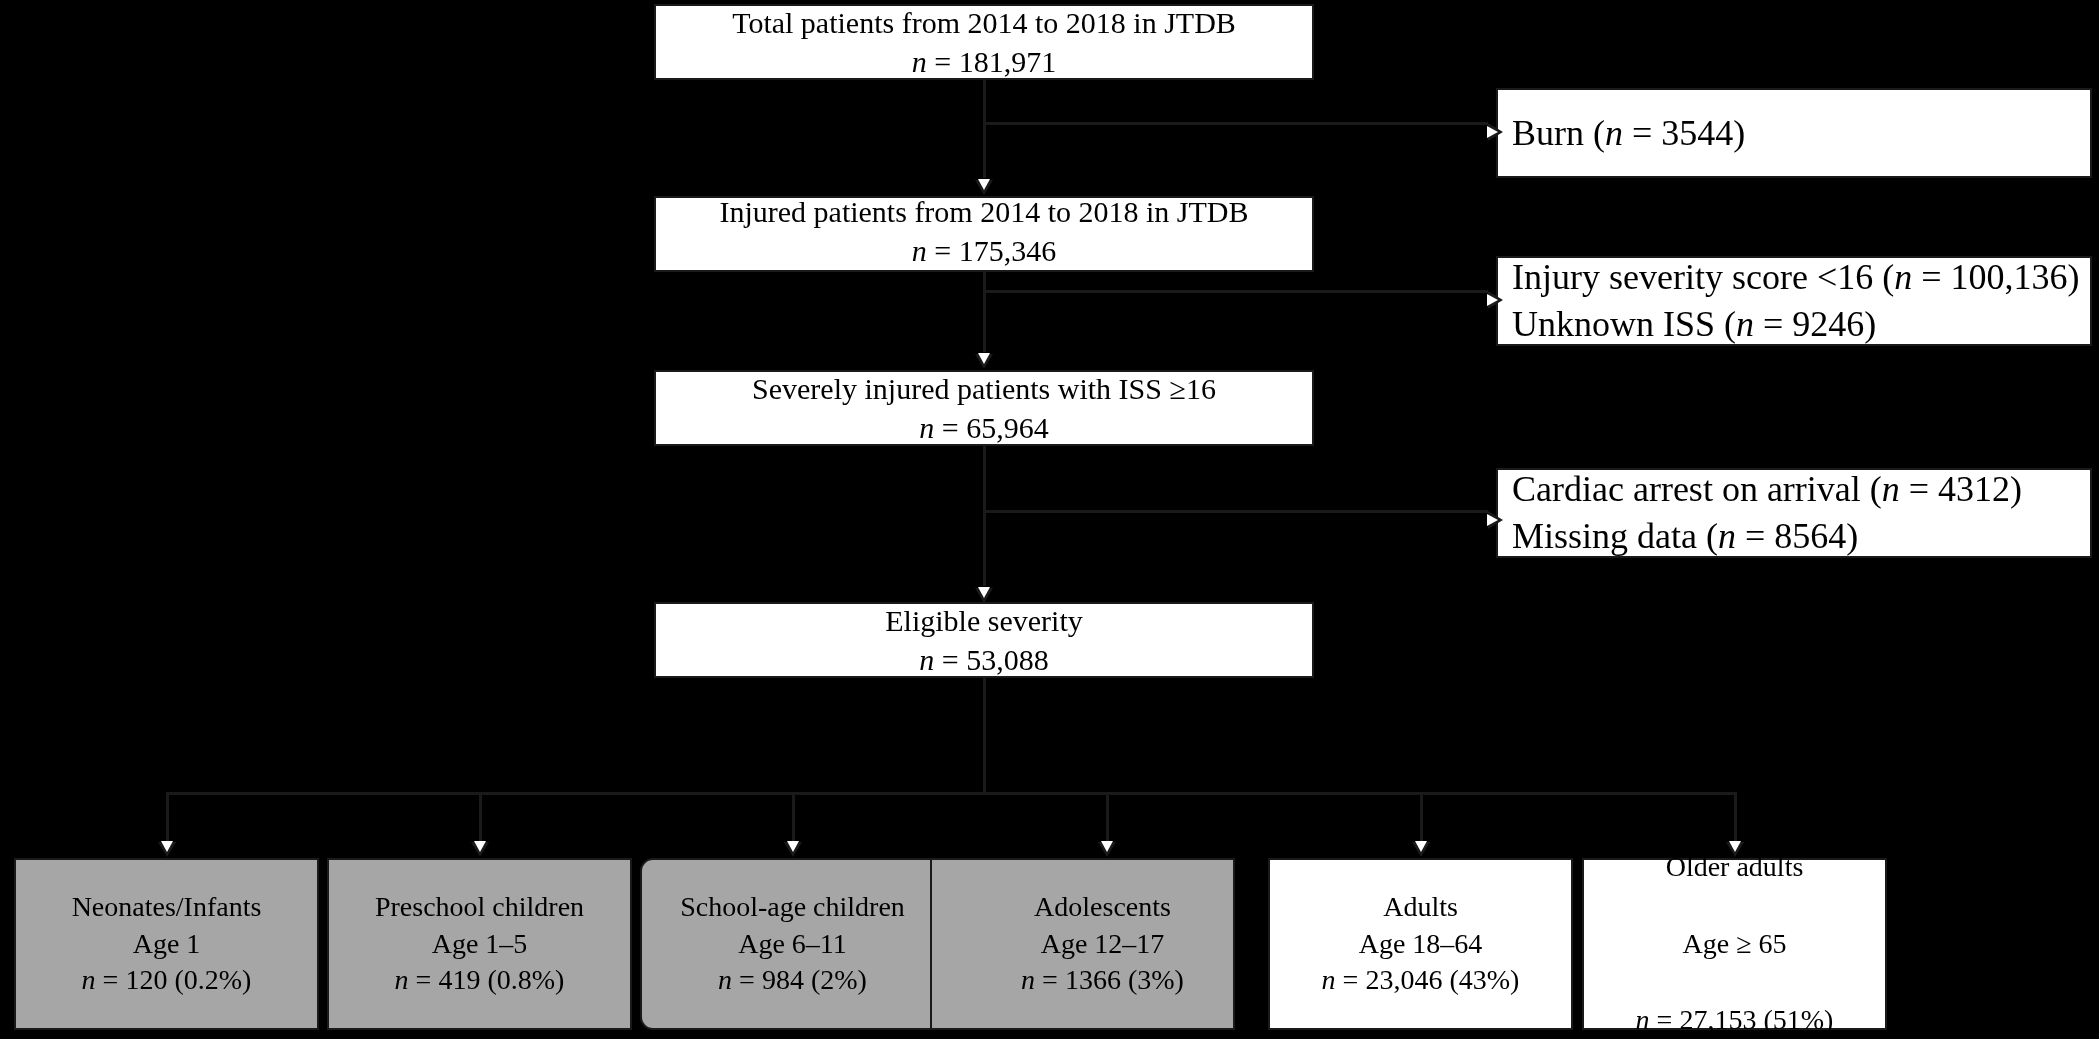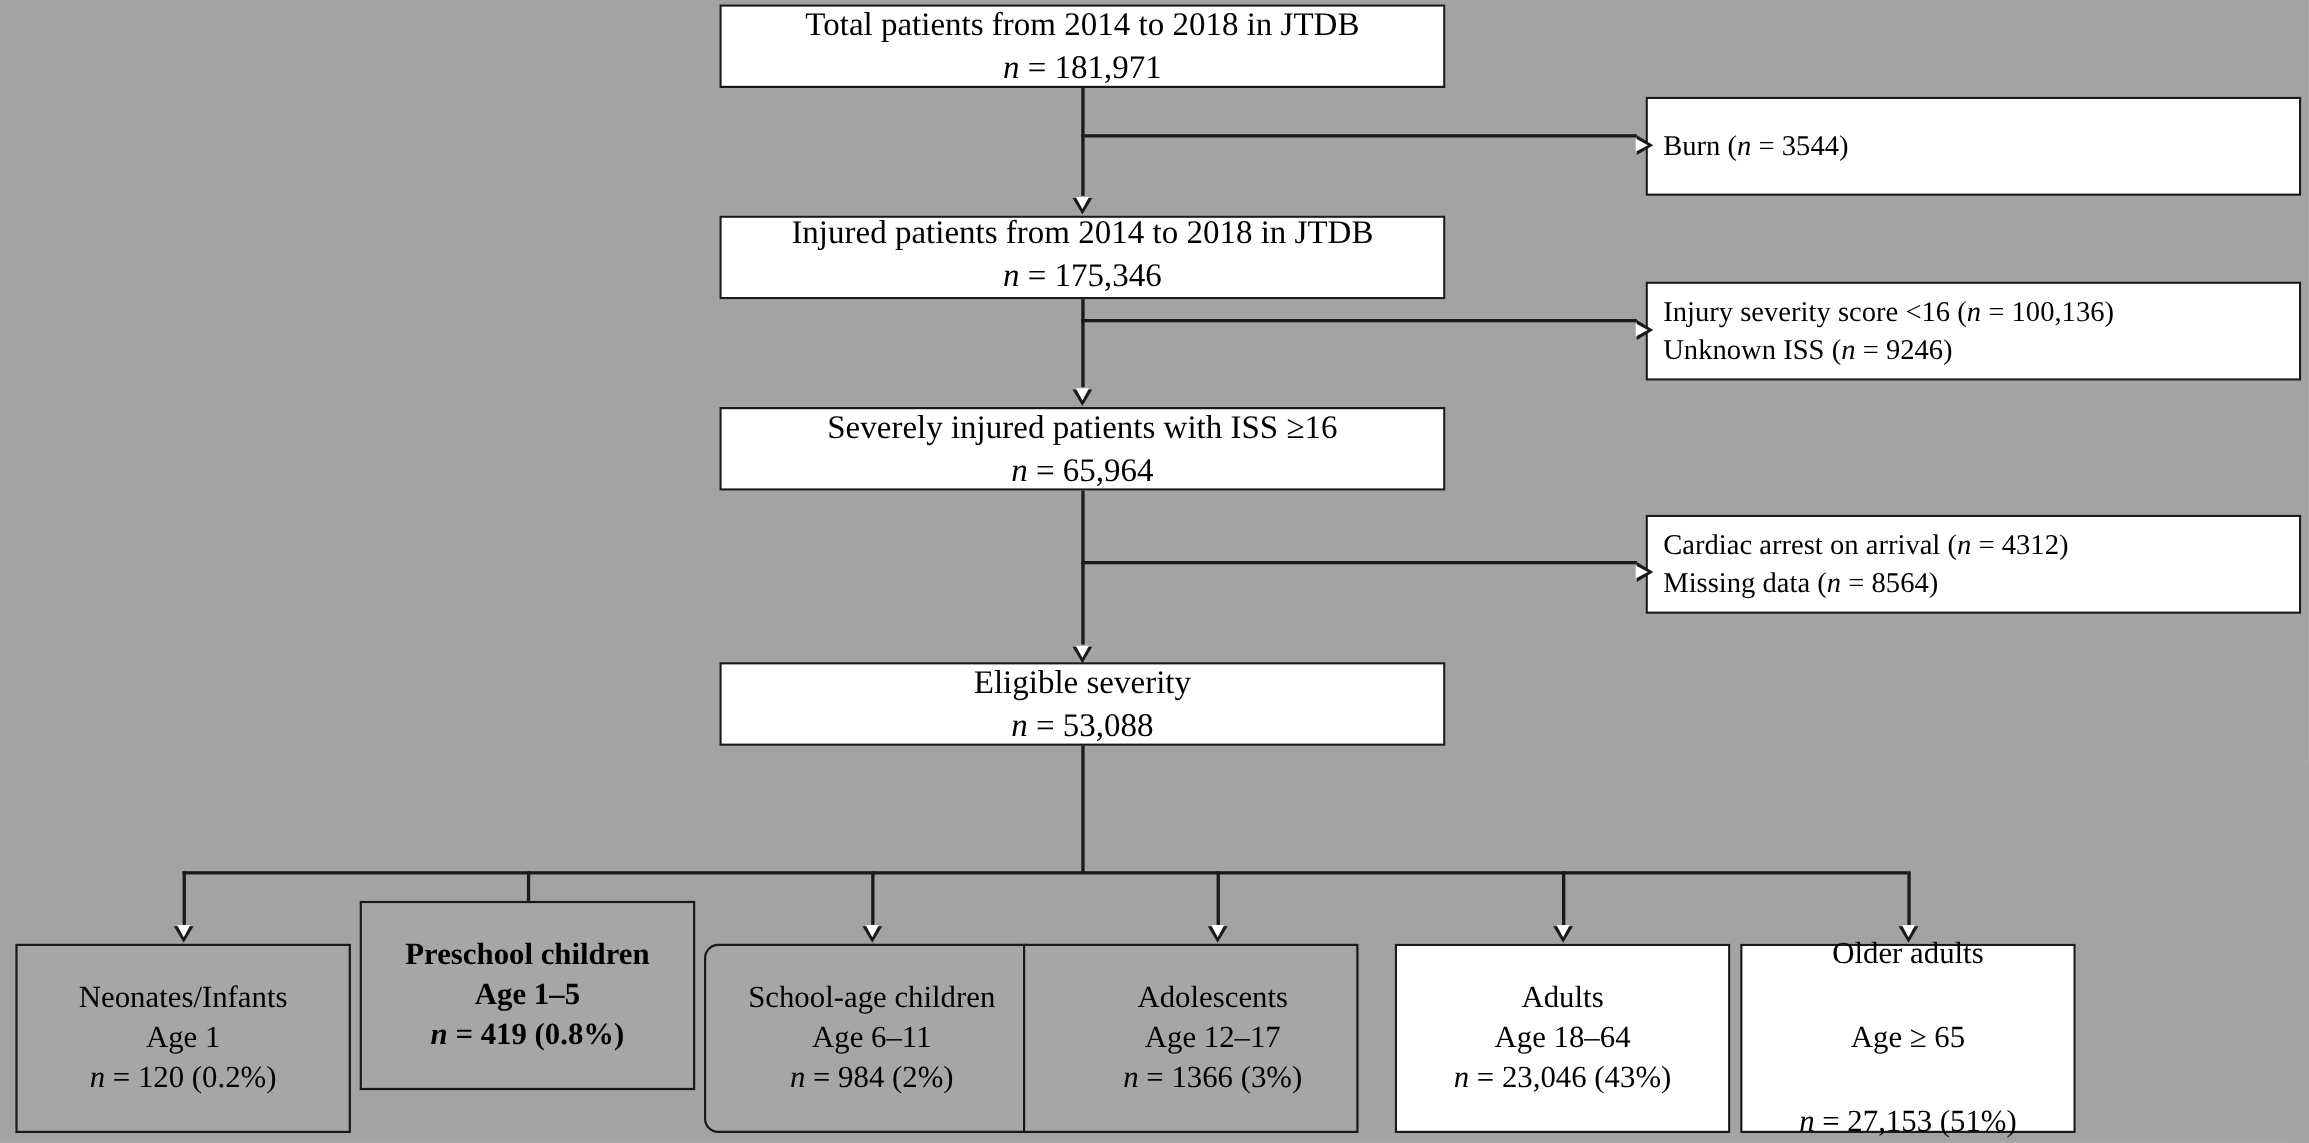--- a/index.html
+++ b/index.html
@@ -5,21 +5,21 @@
   html,body{margin:0;padding:0;background:#fff;}
   body{
     font-family:"Liberation Serif","DejaVu Serif",serif;
     color:#000;
     -webkit-font-smoothing:antialiased;
   }
   #canvas{
     position:relative;
     width:2099px;
     height:1039px;
-    background:#a3a3a3;
+    background:#000000;
     overflow:hidden;
   }
 
   
   .box{
     position:absolute;
     box-sizing:border-box;
     border:2.5px solid #1a1a1a;
     background:#ffffff;
     display:flex;
@@ -71,21 +71,21 @@
     position:absolute;
     top:-6px;left:-16px;
     width:0;height:0;
     border-top:6px solid transparent;
     border-bottom:6px solid transparent;
     border-left:11px solid #ffffff;
   }
 
   
   .fs-main{font-size:30px;}
-  .fs-excl{font-size:26px;}
+  .fs-excl{font-size:36px;}
   .fs-grp{font-size:28px;}
   .it{font-style:italic;}
 </style>
 </head>
 <body>
 
 <div id="canvas">
 
   <div class="box fs-main" style="left:654px;top:4px;width:660px;height:76px;">
     <span class="ln">Total patients from 2014 to 2018 in JTDB</span>
@@ -156,21 +156,21 @@
 
   <div class="vline" style="left:1734px;top:792px;height:50px;"></div>
   <div class="arrow-down" style="left:1726px;top:842px;"></div>
 
   <div class="box shaded fs-grp" style="left:14px;top:858px;width:305px;height:172px;">
     <span class="ln">Neonates/Infants</span>
     <span class="ln">Age 1</span>
     <span class="ln"><i class="it">n</i><span> = 120 (0.2%)</span></span>
   </div>
 
-  <div class="box shaded fs-grp" style="left:327px;top:819px;width:305px;height:172px;font-weight:bold;">
+  <div class="box shaded fs-grp" style="left:327px;top:858px;width:305px;height:172px;">
     <span class="ln">Preschool children</span>
     <span class="ln">Age 1–5</span>
     <span class="ln"><i class="it">n</i><span> = 419 (0.8%)</span></span>
   </div>
 
   <div class="box shaded fs-grp" style="left:640px;top:858px;width:305px;height:172px;border-radius:13px;">
     <span class="ln">School-age children</span>
     <span class="ln">Age 6–11</span>
     <span class="ln"><i class="it">n</i><span> = 984 (2%)</span></span>
   </div>

